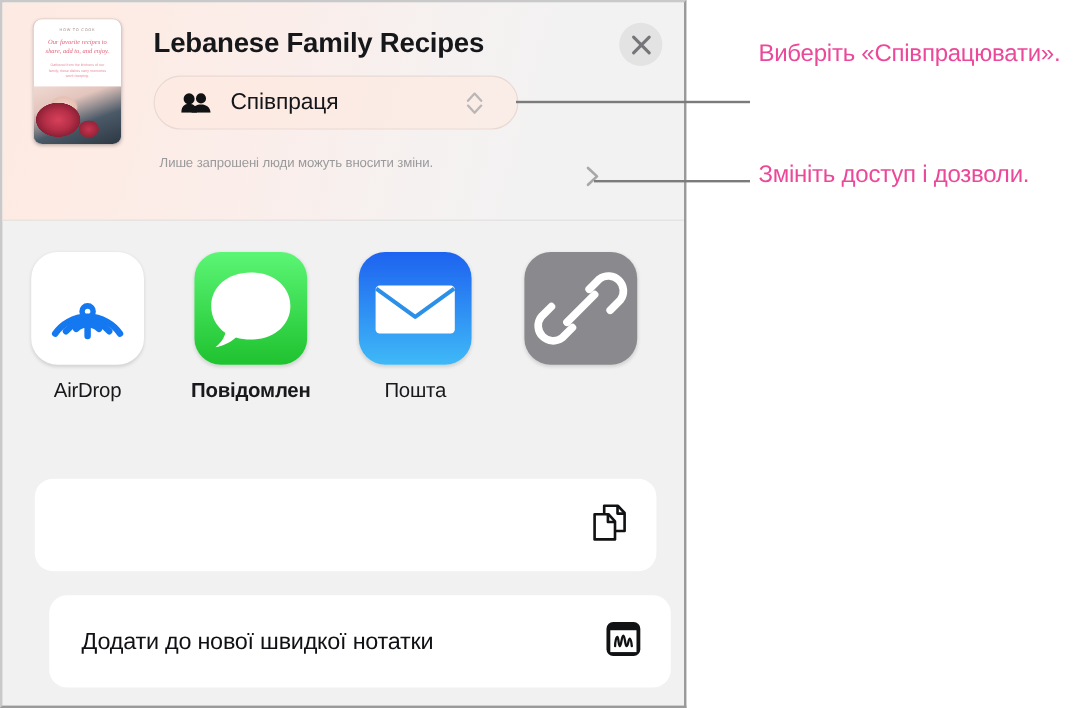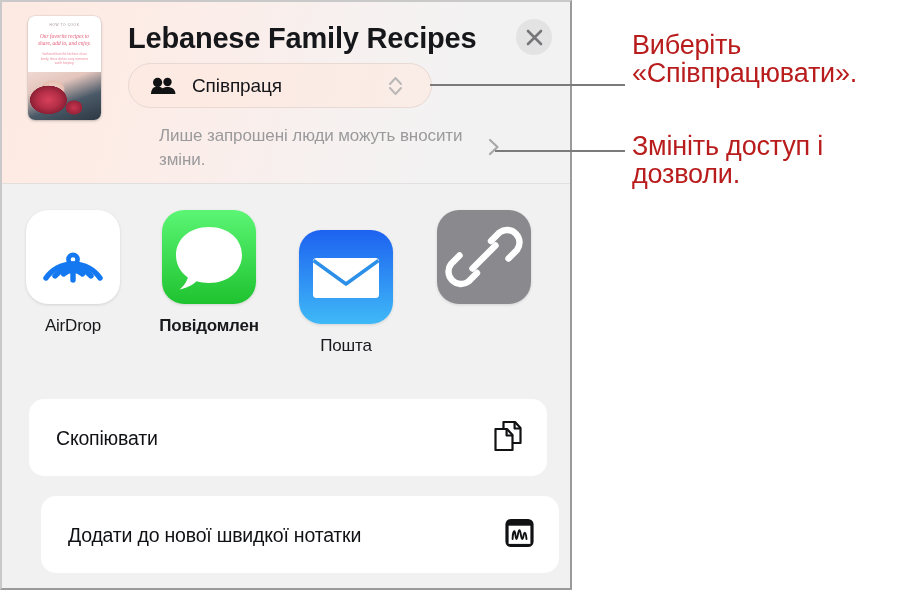--- a/index.html
+++ b/index.html
@@ -103,21 +103,21 @@
       radial-gradient(ellipse 13px 11px at 63% 74%, #c8344e 0%, #96243a 62%, transparent 66%),
       radial-gradient(ellipse 18px 14px at 34% 36%, #f3d9cf 0%, #e7bfb2 60%, transparent 68%),
       linear-gradient(160deg, #efd9d2 0%, #e3c5bd 30%, #4b5a68 62%, #2c3742 100%);
   }
 
   
   #doc-title {
     position: absolute;
     left: 126px;
     top: 20px;
-    font-size: 29px;
+    font-size: 23px;
     font-weight: bold;
     color: #16171a;
     letter-spacing: -0.2px;
     white-space: nowrap;
   }
 
   
   #close-btn {
     position: absolute;
     right: 18px;
@@ -167,25 +167,24 @@
     display: flex;
     align-items: center;
   }
 
   
   #perm-desc {
     position: absolute;
     left: 131px;
     top: 122px;
     width: 350px;
-    font-size: 17px;
+    font-size: 11px;
     line-height: 24px;
     color: #9a9a9c;
     letter-spacing: -0.1px;
-    margin-left: 26px;
   }
   #perm-chevron {
     position: absolute;
     left: 486px;
     top: 136px;
   }
 
   
   #app-row {
     position: absolute;
@@ -249,23 +248,23 @@
   .action-icon {
     position: absolute;
     right: 24px;
     top: 50%;
     transform: translateY(-50%);
   }
 
   
   .callout {
     position: absolute;
-    font-size: 27px;
+    font-size: 20px;
     line-height: 28px;
-    color: #b91c1c;
+    color: #ec4899;
     letter-spacing: -0.2px;
   }
   #callout-1 { left: 632px; top: 31px; width: 255px; }
   #callout-2 { left: 632px; top: 132px; width: 255px; }
 
   .leader {
     position: absolute;
     height: 2px;
     background: #7b7b7b;
   }
@@ -339,21 +338,21 @@
 
     <div class="app-item" style="left:142px;font-weight:bold;">
       <div class="app-icon ic-messages">
         <svg width="94" height="94" viewBox="0 0 94 94">
           <path d="M47 17 C67 17 80 29.6 80 45 C80 60.4 67 73 47 73 C42.6 73 38.4 72.4 34.6 71.3 C30 75.4 23.5 78.6 17.5 79.4 C21.8 76 25 71.2 25.8 67.4 C18.3 62.2 14 54.2 14 45 C14 29.6 27 17 47 17 Z" fill="#ffffff"></path>
         </svg>
       </div>
       <div class="app-label">Повідомлен</div>
     </div>
 
-    <div class="app-item" style="left:279px;margin-top:20px;">
+    <div class="app-item" style="left:279px;">
       <div class="app-icon ic-mail">
         <svg width="94" height="94" viewBox="0 0 94 94">
           <rect x="14" y="28" width="66" height="40" rx="3.5" fill="#ffffff"></rect>
           <path d="M14.5 30.5 L47 54 L79.5 30.5" stroke="#2c8fe8" stroke-width="3.4" fill="none" stroke-linejoin="round"></path>
         </svg>
       </div>
       <div class="app-label">Пошта</div>
     </div>
 
     <div class="app-item" style="left:417px;">
@@ -368,21 +367,20 @@
       </div>
     </div>
 
     <div class="app-item" style="left:554px;">
 
       <div class="app-label">Наг</div>
     </div>
   </div>
 
   <div class="action-card" id="card-copy">
-    <div class="action-label">Скопіювати</div>
     <span class="action-icon">
       <svg width="30" height="33" viewBox="0 0 30 33">
         <path d="M10.5 2.5 L22 2.5 L27.5 8.5 L27.5 23.5 L10.5 23.5 Z" fill="#ffffff" stroke="#111214" stroke-width="2.2" stroke-linejoin="round"></path>
         <path d="M21.6 2.6 L21.6 9 L27.4 9" fill="none" stroke="#111214" stroke-width="2.2" stroke-linejoin="round"></path>
         <path d="M2.5 9.5 L14 9.5 L19.5 15.5 L19.5 30.5 L2.5 30.5 Z" fill="#ffffff" stroke="#111214" stroke-width="2.2" stroke-linejoin="round"></path>
         <path d="M13.6 9.6 L13.6 16 L19.4 16" fill="none" stroke="#111214" stroke-width="2.2" stroke-linejoin="round"></path>
       </svg>
     </span>
   </div>
 

